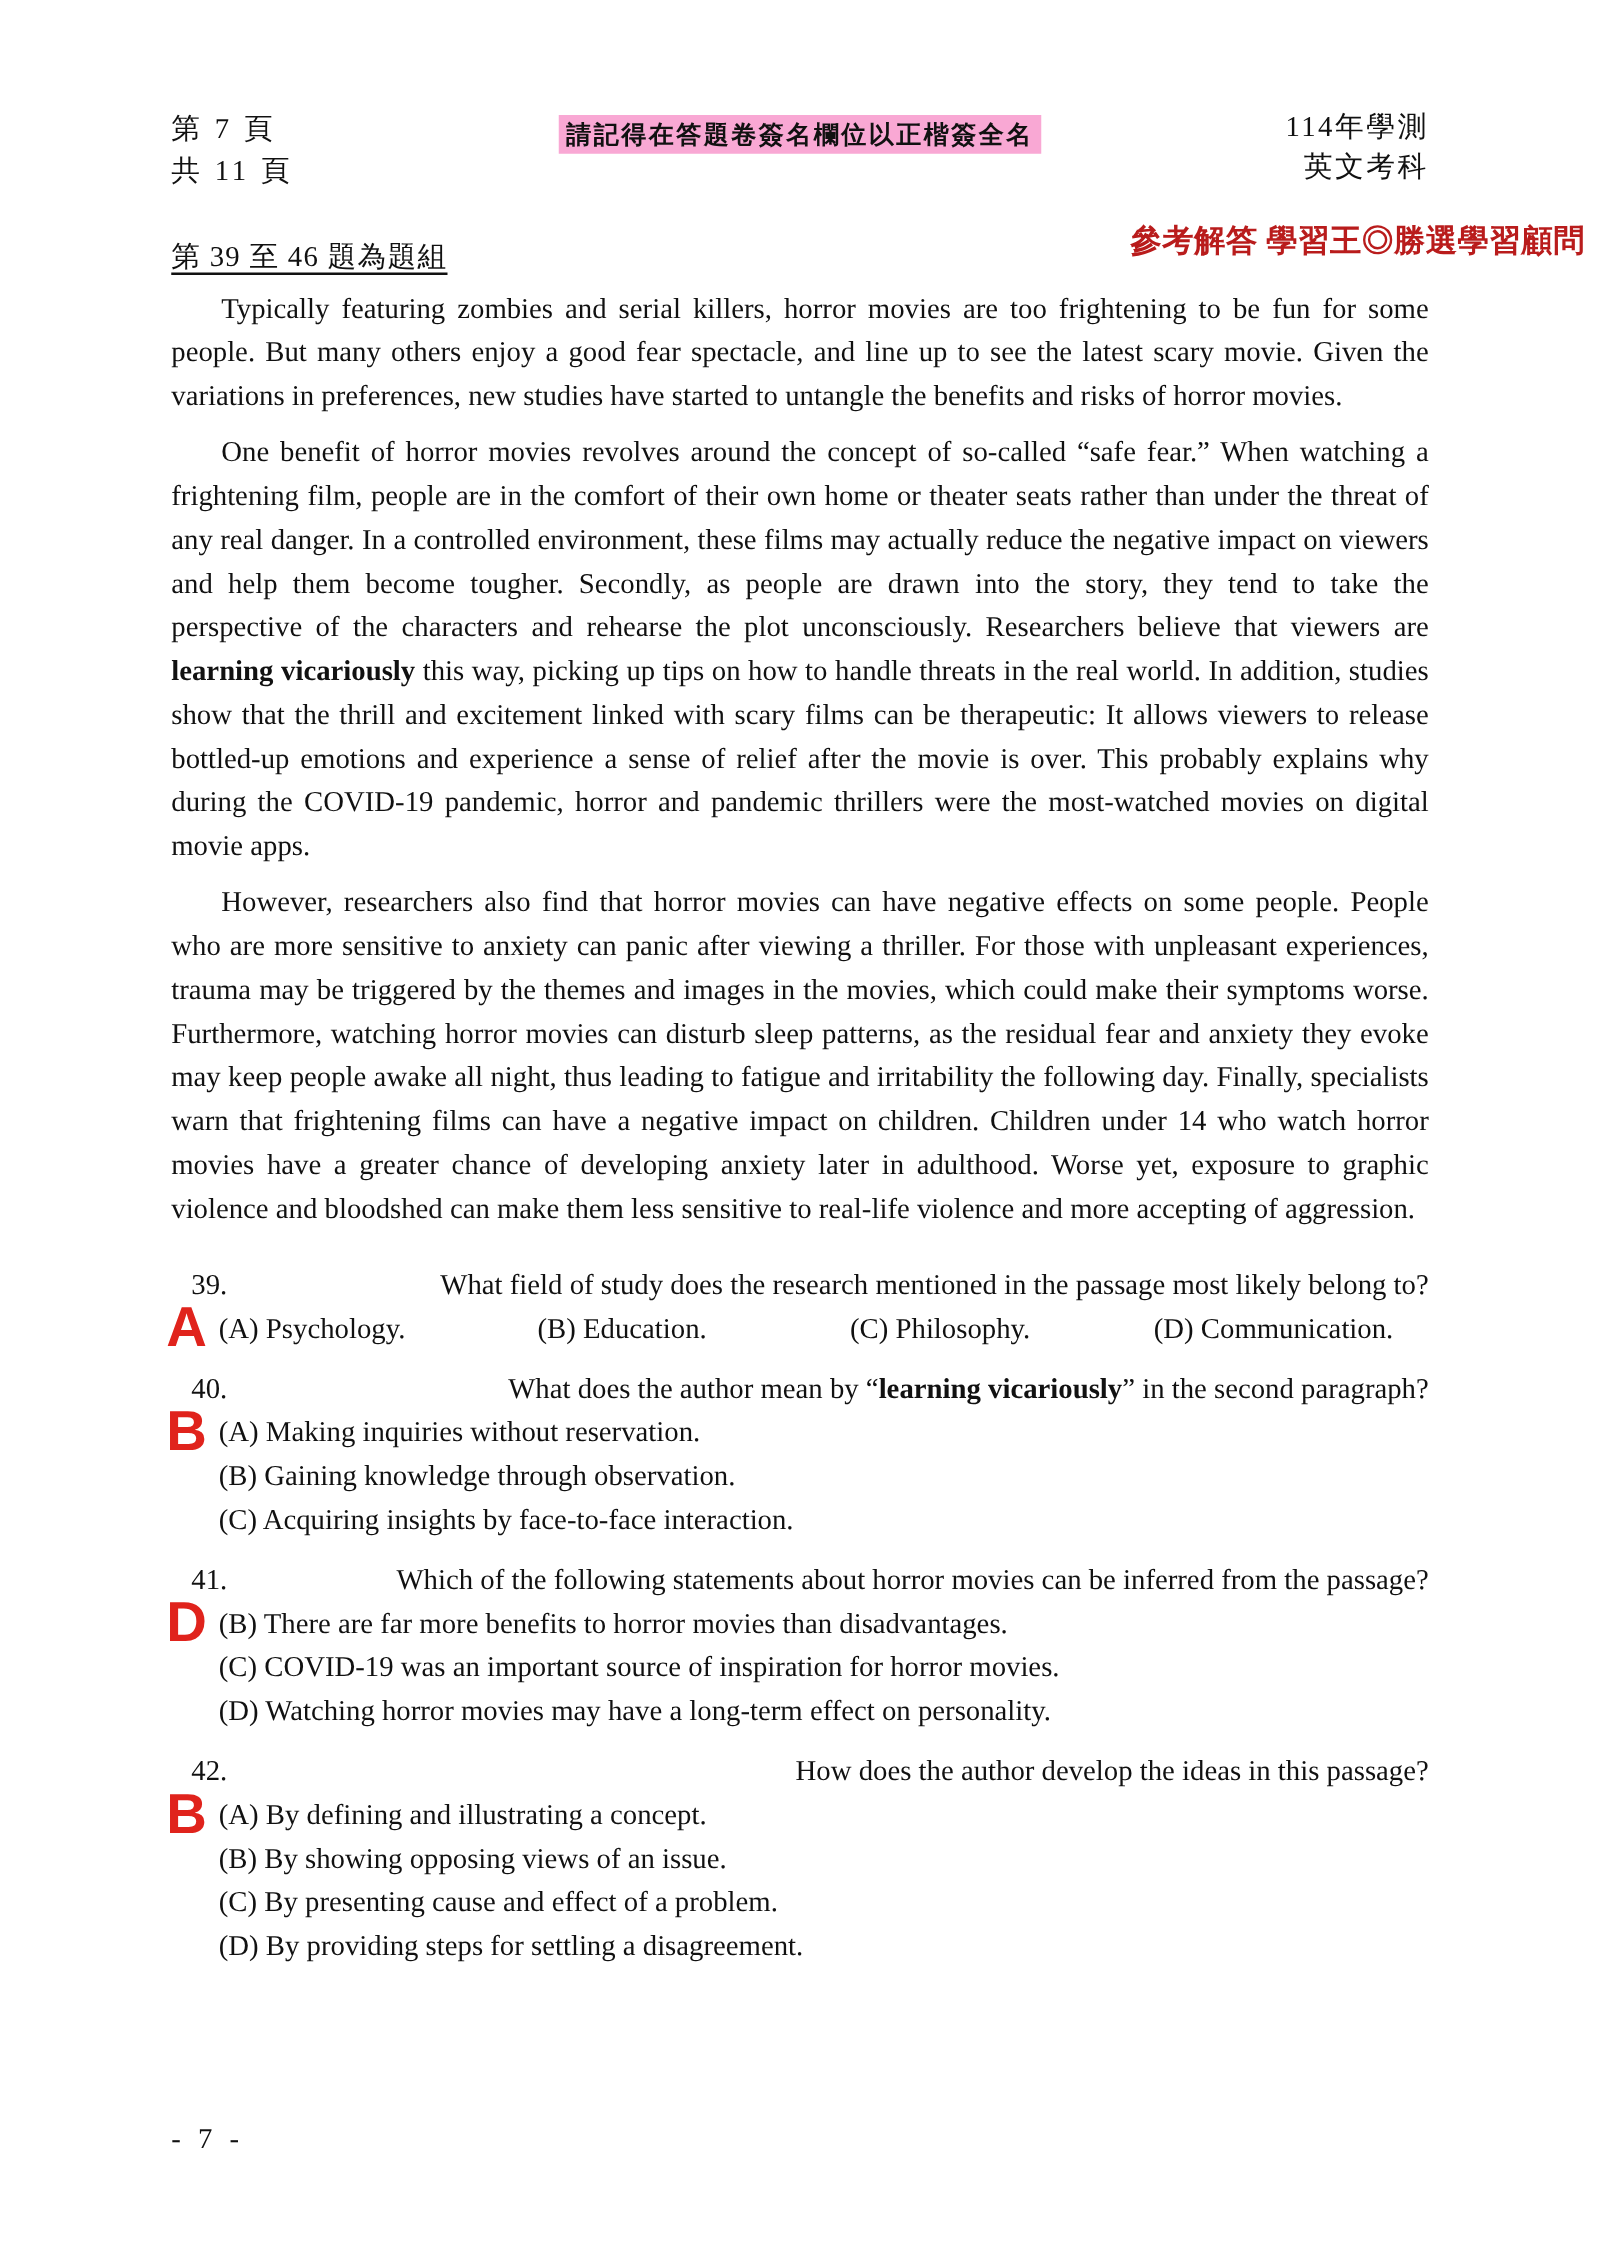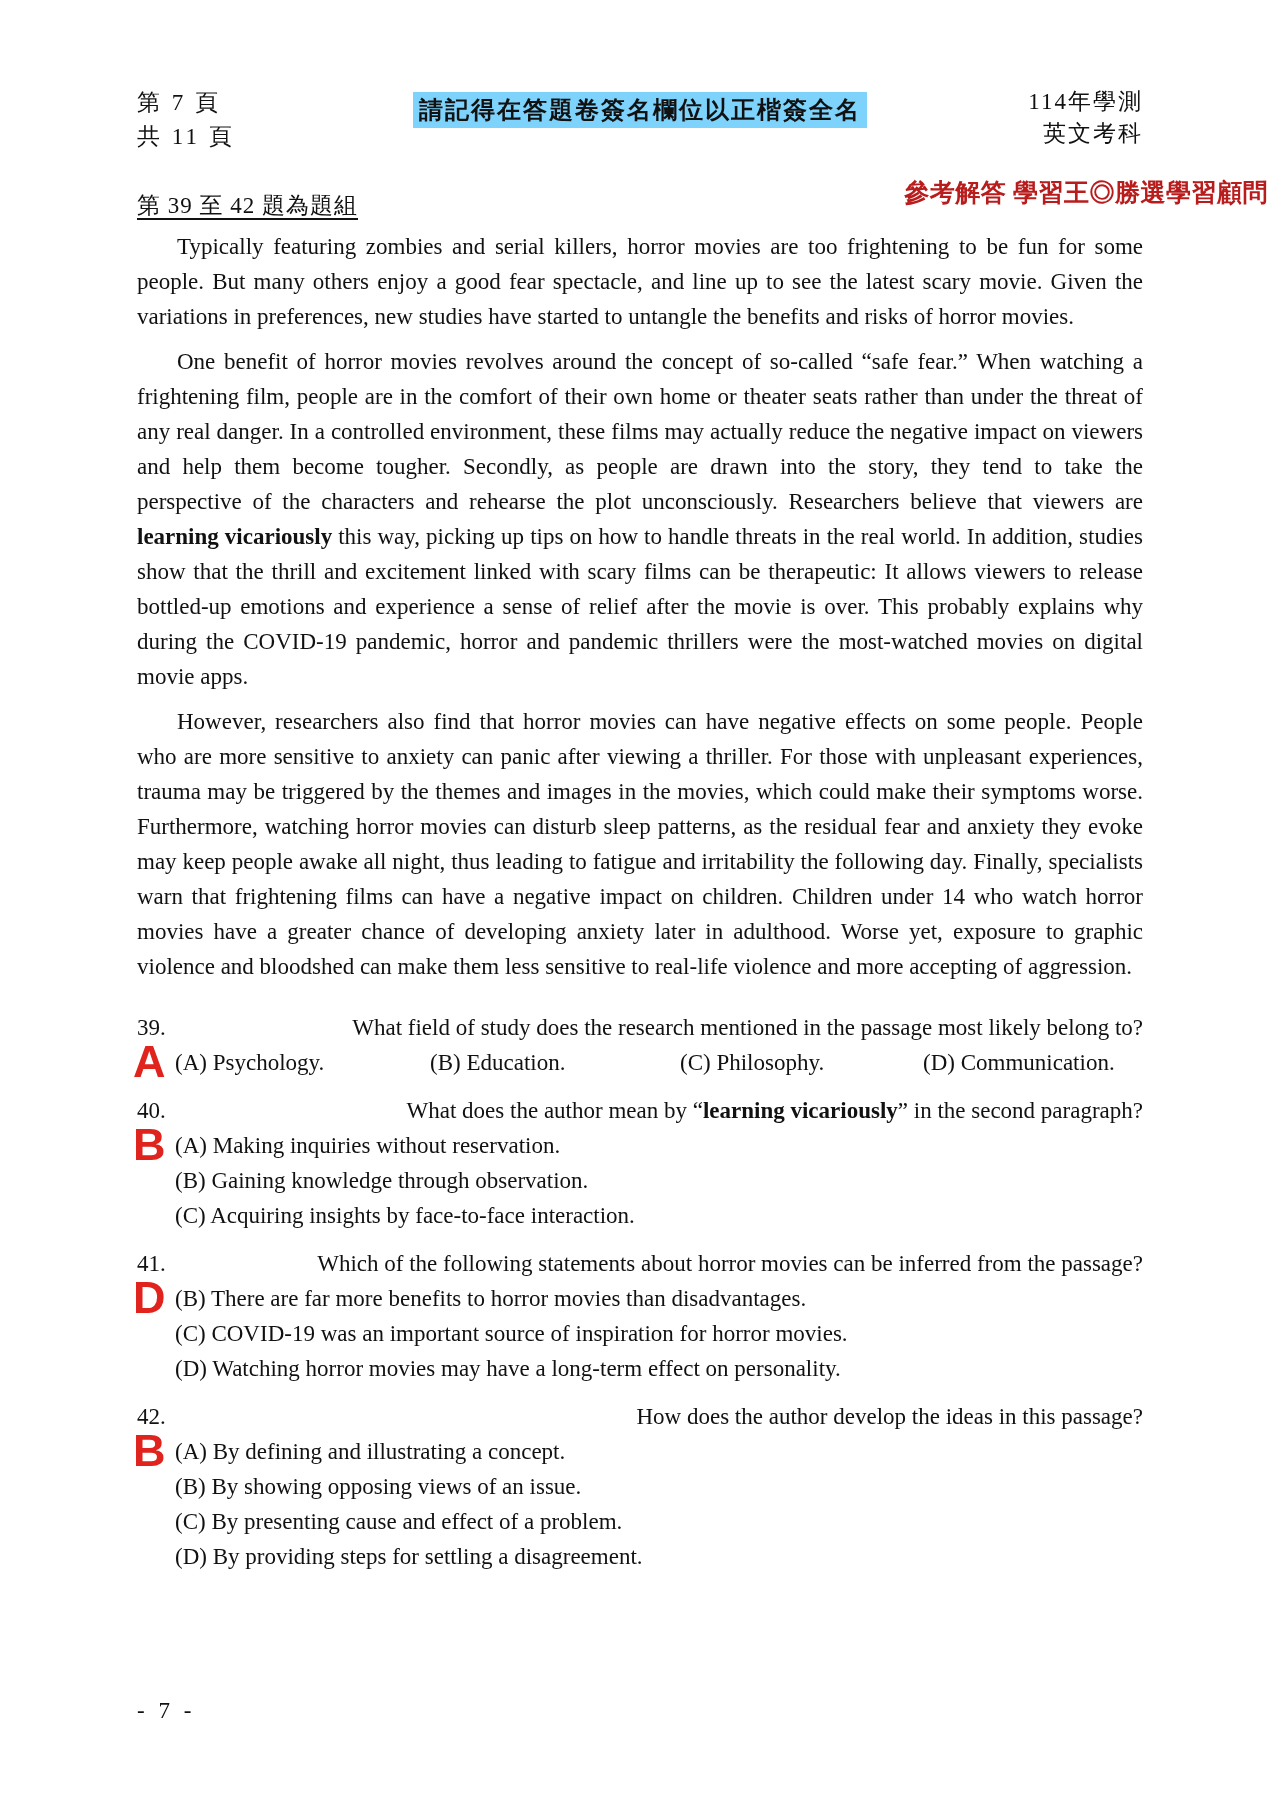--- a/index.html
+++ b/index.html
@@ -13,22 +13,22 @@
     overflow: hidden;
   }
 
   
   .hdr-left {
     position: absolute; left: 137px; top: 86px;
     font-size: 23px; line-height: 34px; letter-spacing: 3px;
   }
   .hdr-notice {
     position: absolute; left: 50%; top: 92px; transform: translateX(-50%);
-    font-weight: bold; font-size: 24px; letter-spacing: 2px;
-    background: #7dd3fc; padding: 2px 6px;
+    font-weight: bold; font-size: 20px; letter-spacing: 2px;
+    background: #f9a8d4; padding: 2px 6px;
     white-space: nowrap;
   }
   .hdr-right {
     position: absolute; right: 137px; top: 86px;
     font-size: 23px; line-height: 32px; text-align: right;
     letter-spacing: 2px;
   }
   .watermark {
     position: absolute; right: 12px; top: 176px;
     font-family: Liberation Serif, serif;
@@ -52,21 +52,21 @@
     text-indent: 40px;
     margin-top: 10px;
   }
   .passage p.first { margin-top: 6px; }
   .passage b { font-weight: bold; }
 
   
   .question { margin-top: 13px; }
   .question.q39 { margin-top: 26px; }
   .question .stem { display: flex; }
-  .qnum { width: 38px; flex: 0 0 38px; }
+  .qnum { width: 38px; flex: 0 0 38px; margin-left: 16px; }
   .stem-text { flex: 1; text-align: right; }
   .opts {
     position: relative;
     padding-left: 38px;
   }
   .ans-letter {
     position: absolute; left: -4px; top: -7px;
     font-family: "Liberation Sans", sans-serif;
     font-weight: bold; font-size: 45px; line-height: 48px;
     color: #e0231c;
@@ -94,21 +94,21 @@
 
 <div class="hdr-right">
   <div>114年學測</div>
   <div>英文考科</div>
 </div>
 
 <div class="watermark">參考解答 學習王◎勝選學習顧問</div>
 
 <div class="content">
 
-  <span class="section-title">第 39 至 42 題為題組</span>
+  <span class="section-title">第 39 至 46 題為題組</span>
 
   <div class="passage">
     <p class="first">Typically featuring zombies and serial killers, horror movies are too frightening to be fun for some people. But many others enjoy a good fear spectacle, and line up to see the latest scary movie. Given the variations in preferences, new studies have started to untangle the benefits and risks of horror movies.</p>
     <p><span>One benefit of horror movies revolves around the concept of so-called “safe fear.” When watching a frightening film, people are in the comfort of their own home or theater seats rather than under the threat of any real danger. In a controlled environment, these films may actually reduce the negative impact on viewers and help them become tougher. Secondly, as people are drawn into the story, they tend to take the perspective of the characters and rehearse the plot unconsciously. Researchers believe that viewers are </span><b>learning vicariously</b><span> this way, picking up tips on how to handle threats in the real world. In addition, studies show that the thrill and excitement linked with scary films can be therapeutic: It allows viewers to release bottled-up emotions and experience a sense of relief after the movie is over. This probably explains why during the COVID-19 pandemic, horror and pandemic thrillers were the most-watched movies on digital movie apps.</span></p>
     <p>However, researchers also find that horror movies can have negative effects on some people. People who are more sensitive to anxiety can panic after viewing a thriller. For those with unpleasant experiences, trauma may be triggered by the themes and images in the movies, which could make their symptoms worse. Furthermore, watching horror movies can disturb sleep patterns, as the residual fear and anxiety they evoke may keep people awake all night, thus leading to fatigue and irritability the following day. Finally, specialists warn that frightening films can have a negative impact on children. Children under 14 who watch horror movies have a greater chance of developing anxiety later in adulthood. Worse yet, exposure to graphic violence and bloodshed can make them less sensitive to real-life violence and more accepting of aggression.</p>
   </div>
 
   
   <div class="question q39">
     <div class="stem">

